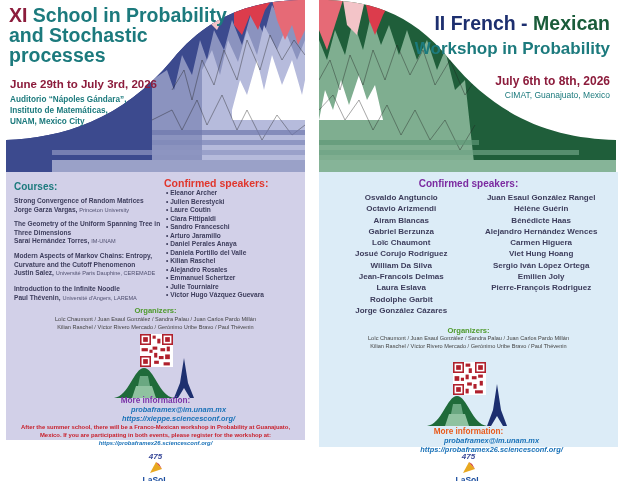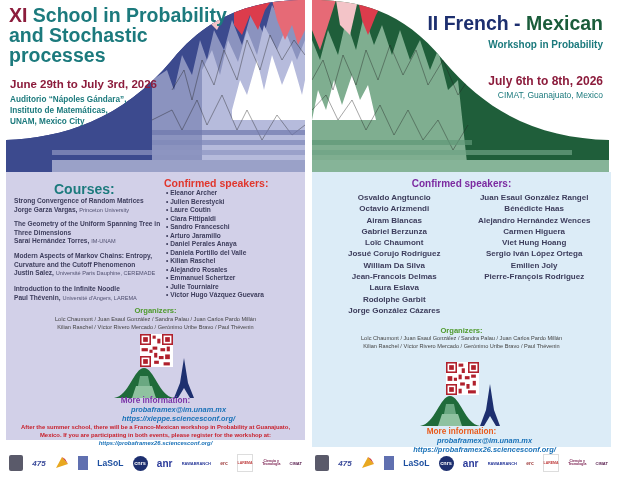--- a/index.html
+++ b/index.html
@@ -1,44 +1,44 @@
 <!DOCTYPE html>
 <html><head>
 <meta charset="utf-8">
 <style>
   * { box-sizing: border-box; margin: 0; padding: 0; }
   html, body { width: 622px; height: 481px; overflow: hidden; background: #ffffff; font-family: "Liberation Sans", sans-serif; }
   .page { position: relative; width: 622px; height: 481px; background: #fff; padding-left: 10px; }
   .poster { position: absolute; top: 0; height: 481px; width: 305px; background: #fff; overflow: hidden; }
   .poster.left { left: 2px; }
-  .poster.right { left: 308px; }
+  .poster.right { left: 315px; }
   .divider { position: absolute; left: 309px; top: 0; width: 4px; height: 481px; background: #ffffff; }
 
   
   .hero { position: absolute; top: 0; left: 0; width: 305px; height: 172px; }
   .hero svg { position: absolute; left: 0; top: 0; }
 
   .title { position: absolute; font-weight: bold; line-height: 1.02; }
   .left .title { left: 7px; top: 6px; font-size: 19.5px; color: #1c7a7d; width: 230px; }
   .left .title .roman { color: #8c1c3c; }
   .left .dates { position: absolute; left: 8px; top: 78px; font-size: 11.5px; font-weight: bold; color: #8c1c3c; }
   .left .venue { position: absolute; left: 8px; top: 94px; font-size: 8.2px; font-weight: bold; color: #1c7a7d; line-height: 1.35; }
 
   .right .title1 { position: absolute; right: 10px; top: 12px; font-size: 19.5px; font-weight: bold; color: #1d2f6f; white-space: nowrap; }
   .right .title1 .mx { color: #1a5c3a; }
-  .right .title2 { position: absolute; right: 10px; top: 39px; font-size: 10px; font-weight: bold; color: #1c7a7d; white-space: nowrap; }
+  .right .title2 { position: absolute; right: 10px; top: 39px; font-size: 17px; font-weight: bold; color: #1c7a7d; white-space: nowrap; }
   .right .dates { position: absolute; right: 10px; top: 74px; font-size: 12px; font-weight: bold; color: #8c1c3c; }
   .right .venue { position: absolute; right: 10px; top: 90px; font-size: 8.5px; font-weight: normal; color: #1c7a7d; }
 
   
   .panel { position: absolute; left: 4px; top: 172px; width: 299px; height: 268px; }
   .left .panel { background: #d2d0e8; }
   .right .panel { background: #dcecf7; height: 275px; }
 
-  .courses-h { position: absolute; left: 8px; top: 9px; font-size: 14px; font-weight: bold; color: #1c7a7d; margin-left: 40px; }
+  .courses-h { position: absolute; left: 8px; top: 9px; font-size: 10px; font-weight: bold; color: #1c7a7d; }
   .course { position: absolute; left: 8px; width: 148px; font-size: 6.6px; line-height: 1.3; color: #3d3d5c; }
   .course .ct { font-weight: bold; color: #3d3d5c; }
   .course .who { font-weight: bold; }
   .course .aff { font-weight: normal; font-size: 5.6px; color: #505070; }
 
   .spk-h { position: absolute; left: 158px; top: 5px; font-size: 10.5px; font-weight: bold; color: #e0362c; }
   .spk-list { position: absolute; left: 160px; top: 17px; list-style: none; font-size: 6.6px; font-weight: bold; color: #3d3d5c; line-height: 8.5px; }
   .spk-list li::before { content: "• "; }
 
   .org-h { position: absolute; width: 299px; text-align: center; font-size: 7.6px; font-weight: bold; color: #4e9a2c; }
@@ -52,21 +52,21 @@
   .right .more-h { color: #e95b1c; }
   .more-l { position: absolute; width: 345px; text-align: center; font-size: 7.4px; font-weight: bold; font-style: italic; color: #1a72b8; line-height: 1.25; }
 
   .notice { position: absolute; left: 12px; width: 275px; text-align: center; font-size: 5.9px; font-weight: bold; color: #c8202c; line-height: 1.35; }
   .notice .url { color: #1a72b8; font-style: italic; }
 
   .r-spk-h { position: absolute; left: 0; width: 299px; text-align: center; top: 6px; font-size: 10px; font-weight: bold; color: #7b2aa0; }
   .r-col { position: absolute; top: 20px; list-style: none; font-size: 8px; font-weight: bold; color: #3d3d5c; line-height: 11.3px; text-align: center; }
 
   
-  .logos { position: absolute; left: 4px; top: 452px; width: 299px; height: 22px; display: flex; align-items: center; justify-content: space-between; padding: 0 3px; }
+  .logos { position: absolute; left: 4px; top: 452px; width: 299px; height: 22px; display: flex; align-items: center; justify-content: space-between; padding: 0 3px; flex-direction: column; }
   .lg { display: flex; align-items: center; justify-content: center; height: 18px; font-weight: bold; }
 </style>
 </head>
 <body>
 
 <div class="page">
 
   <div class="poster left">
     <div class="hero">
       <svg width="305" height="172" viewBox="0 0 305 172">
@@ -251,20 +251,21 @@
         <li>Loïc Chaumont</li>
         <li>Josué Corujo Rodríguez</li>
         <li>William Da Silva</li>
         <li>Jean-Francois Delmas</li>
         <li>Laura Eslava</li>
         <li>Rodolphe Garbit</li>
         <li>Jorge González Cázares</li>
       </ul>
       <ul class="r-col" style="left:166px;">
         <li>Juan Esaul González Rangel</li>
+        <li>Hélène Guérin</li>
         <li>Bénédicte Haas</li>
         <li>Alejandro Hernández Wences</li>
         <li>Carmen Higuera</li>
         <li>Viet Hung Hoang</li>
         <li>Sergio Iván López Ortega</li>
         <li>Emilien Joly</li>
         <li>Pierre-François Rodriguez</li>
       </ul>
 
       <div class="org-h" style="top:154px;">Organizers:</div>

